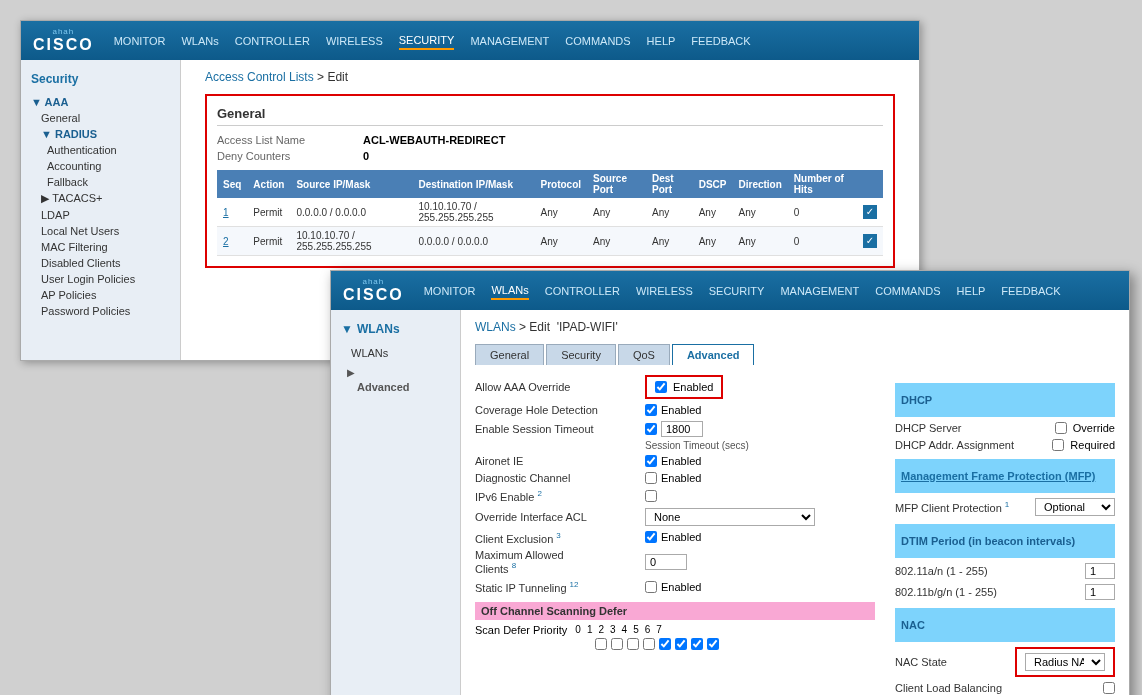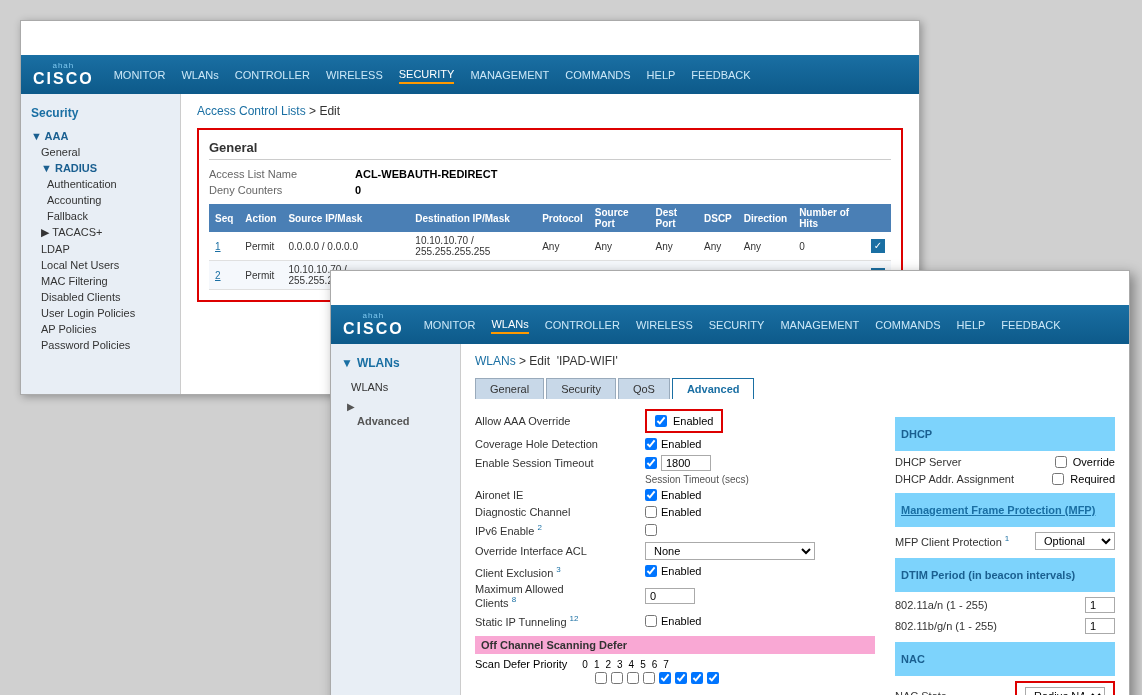--- a/index.html
+++ b/index.html
@@ -35,21 +35,20 @@
       box-shadow: 4px 4px 12px rgba(0,0,0,0.4);
     }
 
     
     .cisco-header {
       background: linear-gradient(to bottom, #1a6fa3, #0d5a8a);
       display: flex;
       align-items: center;
       padding: 6px 12px;
       gap: 20px;
-      margin-top: 34px;
     }
     .cisco-logo {
       display: flex;
       flex-direction: column;
       align-items: center;
     }
     .cisco-logo-top {
       font-size: 8px;
       color: #7ec8f0;
       letter-spacing: 1px;
@@ -103,21 +102,21 @@
     .sidebar-item.section-header {
       font-weight: bold;
       color: #1a5f90;
       padding-left: 10px;
     }
     .sidebar-item.indent1 { padding-left: 20px; }
     .sidebar-item.indent2 { padding-left: 26px; }
 
     .w1-main {
       flex: 1;
-      padding: 10px 16px;
+      padding: 10px 24px;
     }
     .breadcrumb {
       font-size: 12px;
       color: #333;
       margin-bottom: 10px;
     }
     .breadcrumb a { color: #1a6fa3; text-decoration: none; }
 
     
     .callout-container {
@@ -310,21 +309,21 @@
       font-size: 11px;
       background: #fff;
       border: 1px solid #aaa;
       min-width: 80px;
     }
     .text-input {
       padding: 1px 4px;
       font-size: 11px;
       background: #fff;
       border: 1px solid #aaa;
-      width: 50px;
+      width: 42px;
     }
 
     .section-header-right {
       font-size: 11px;
       font-weight: bold;
       color: #1a5f90;
       background: #7dd3fc;
       padding: 11px 6px;
       margin-bottom: 5px;
       margin-top: 8px;
@@ -357,22 +356,22 @@
       padding: 3px 6px;
       font-size: 11px;
       font-weight: bold;
       color: #333;
       margin-top: 8px;
       margin-bottom: 4px;
     }
 
     .scan-row {
       display: flex;
-      align-items: flex-end;
-      gap: 15px;
+      align-items: flex-start;
+      gap: 8px;
       font-size: 11px;
     }
     .scan-checkboxes {
       display: flex;
       gap: 4px;
     }
 
     .enabled-text { color: #000; font-size: 11px; }
     .link-blue { color: #1a6fa3; text-decoration: underline; cursor: pointer; font-size: 11px; }
   </style>

